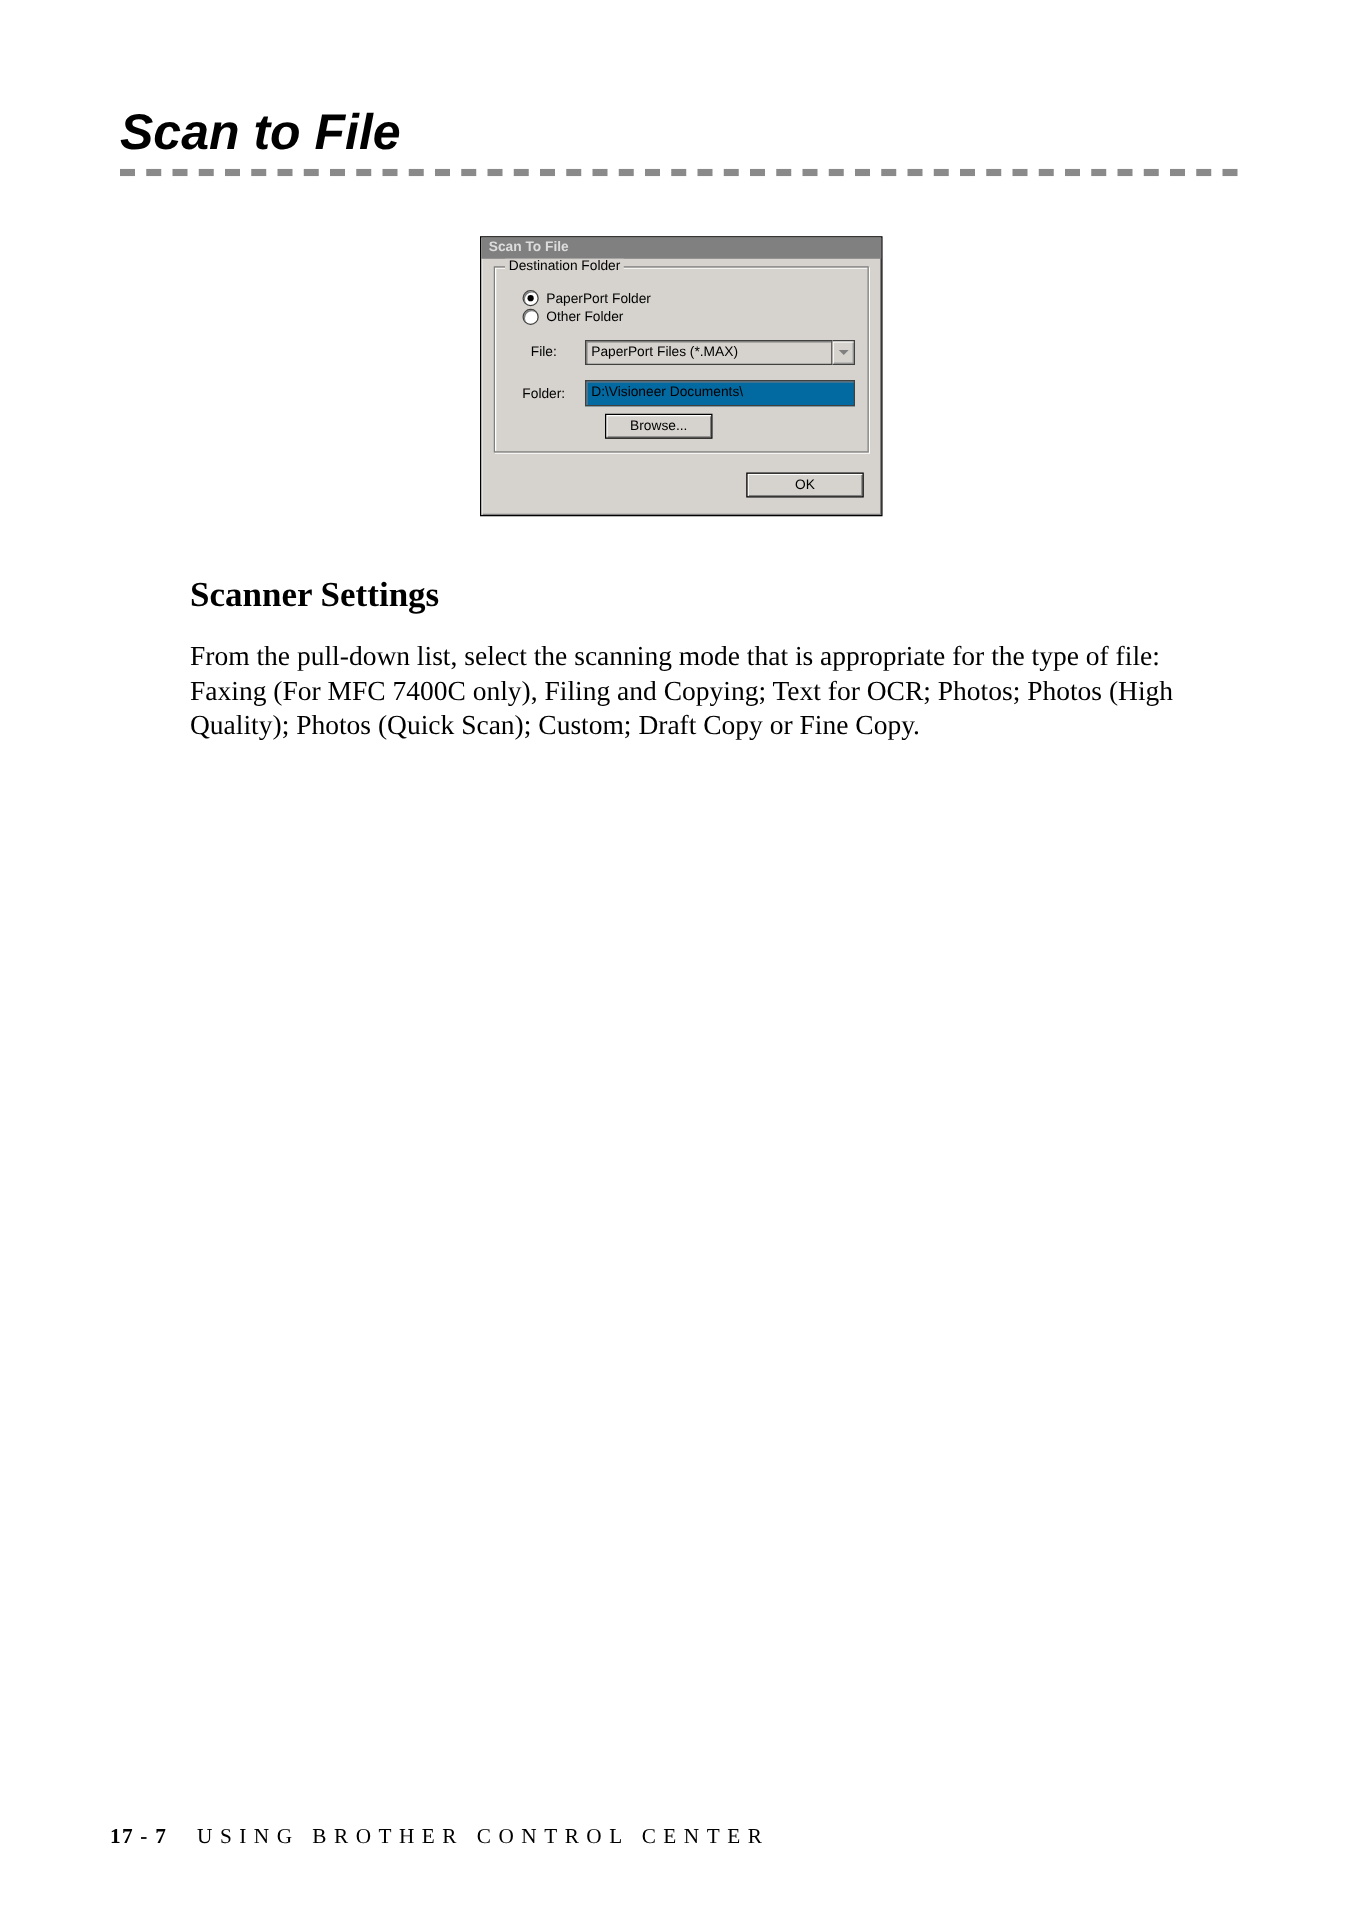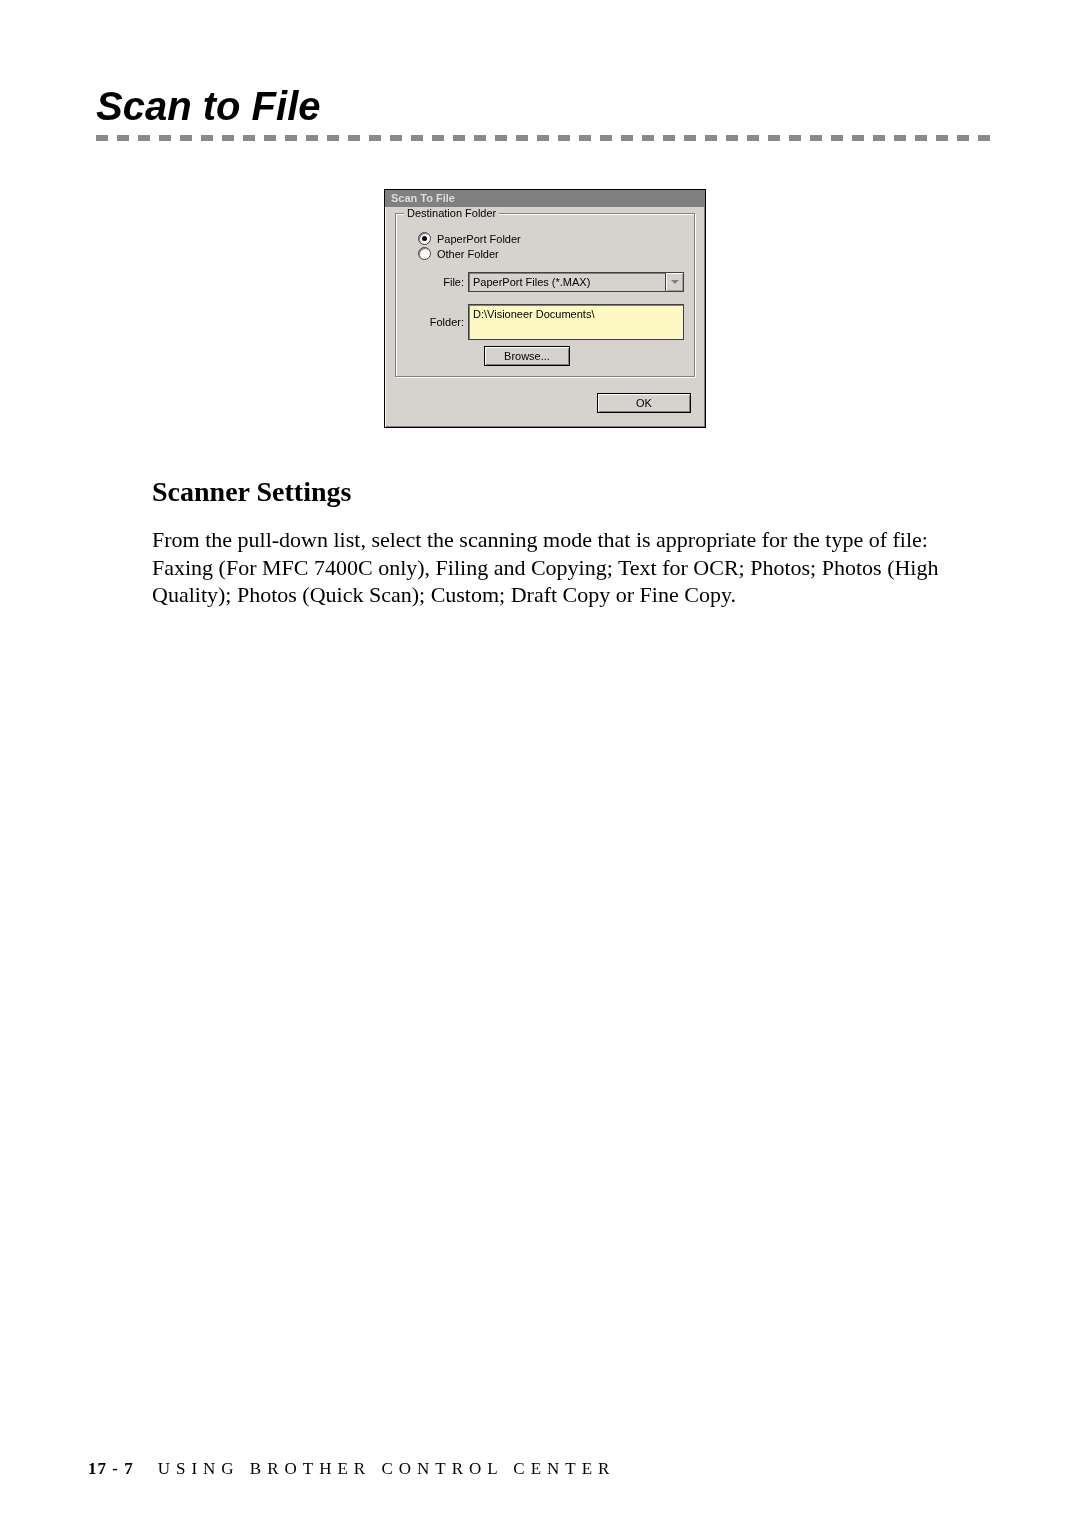--- a/index.html
+++ b/index.html
@@ -157,32 +157,32 @@
     background: #000;
     border-radius: 50%;
   }
   .form-row {
     display: flex;
     align-items: center;
     margin-top: 12px;
   }
   .form-label {
     width: 58px;
-    text-align: right;
+    text-align: center;
     padding-right: 4px;
     font-size: 11px;
   }
   .form-input {
     flex: 1;
     display: flex;
   }
   .textbox {
     flex: 1;
-    height: 36px;
-    background: #fef9c3;
+    height: 21px;
+    background: #0369a1;
     border: 1px solid #404040;
     box-shadow: inset 1px 1px 0 #808080;
     padding: 2px 4px;
     font-size: 11px;
     line-height: 14px;
     overflow: hidden;
     white-space: nowrap;
     box-sizing: border-box;
   }
   .browse-row {

